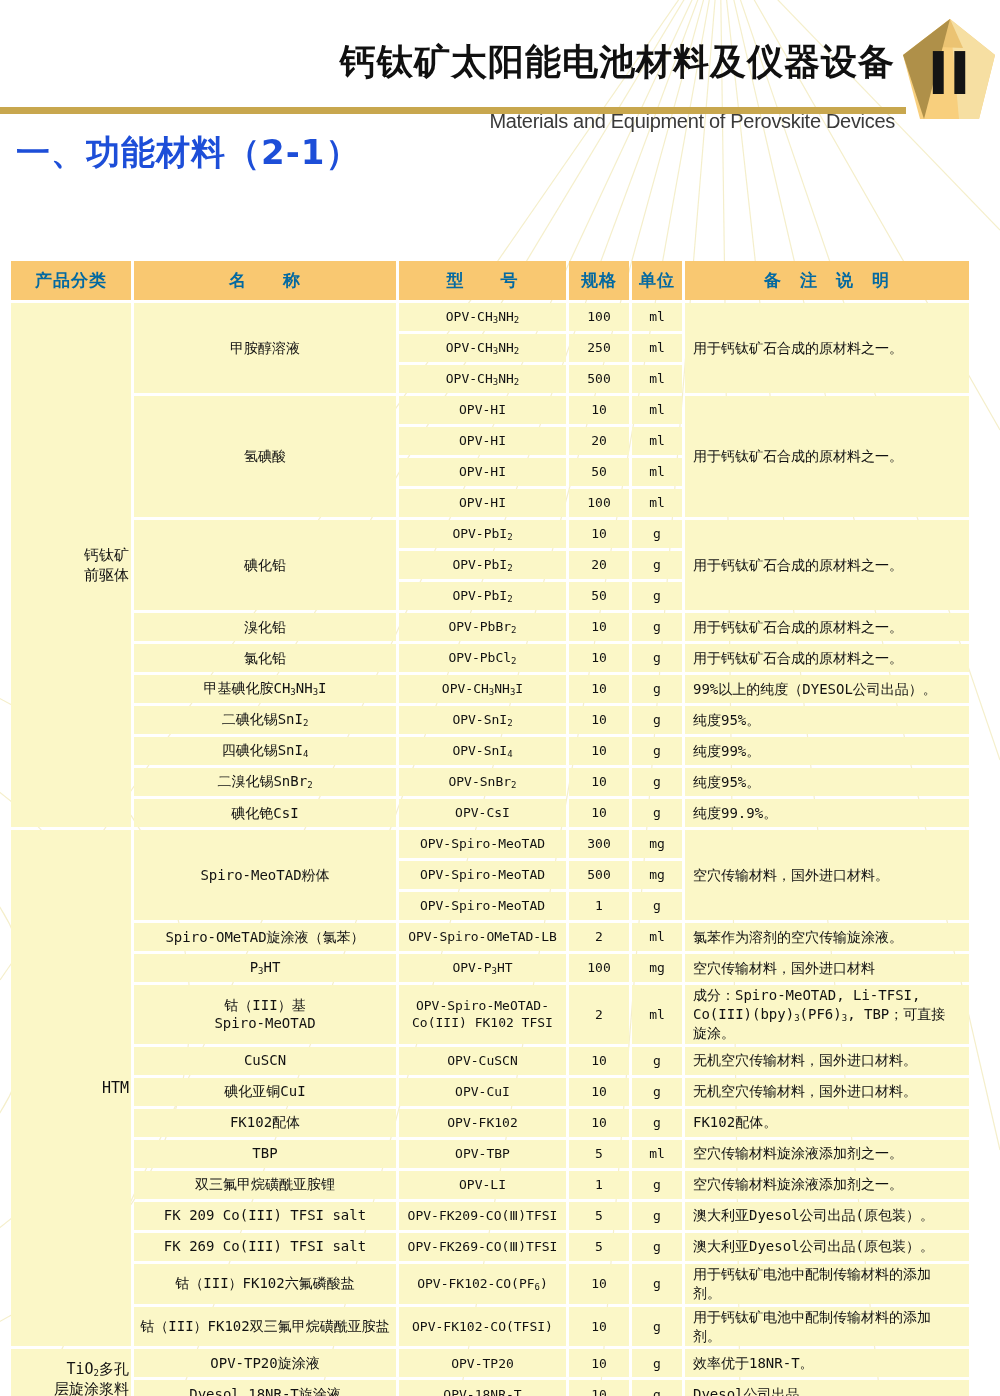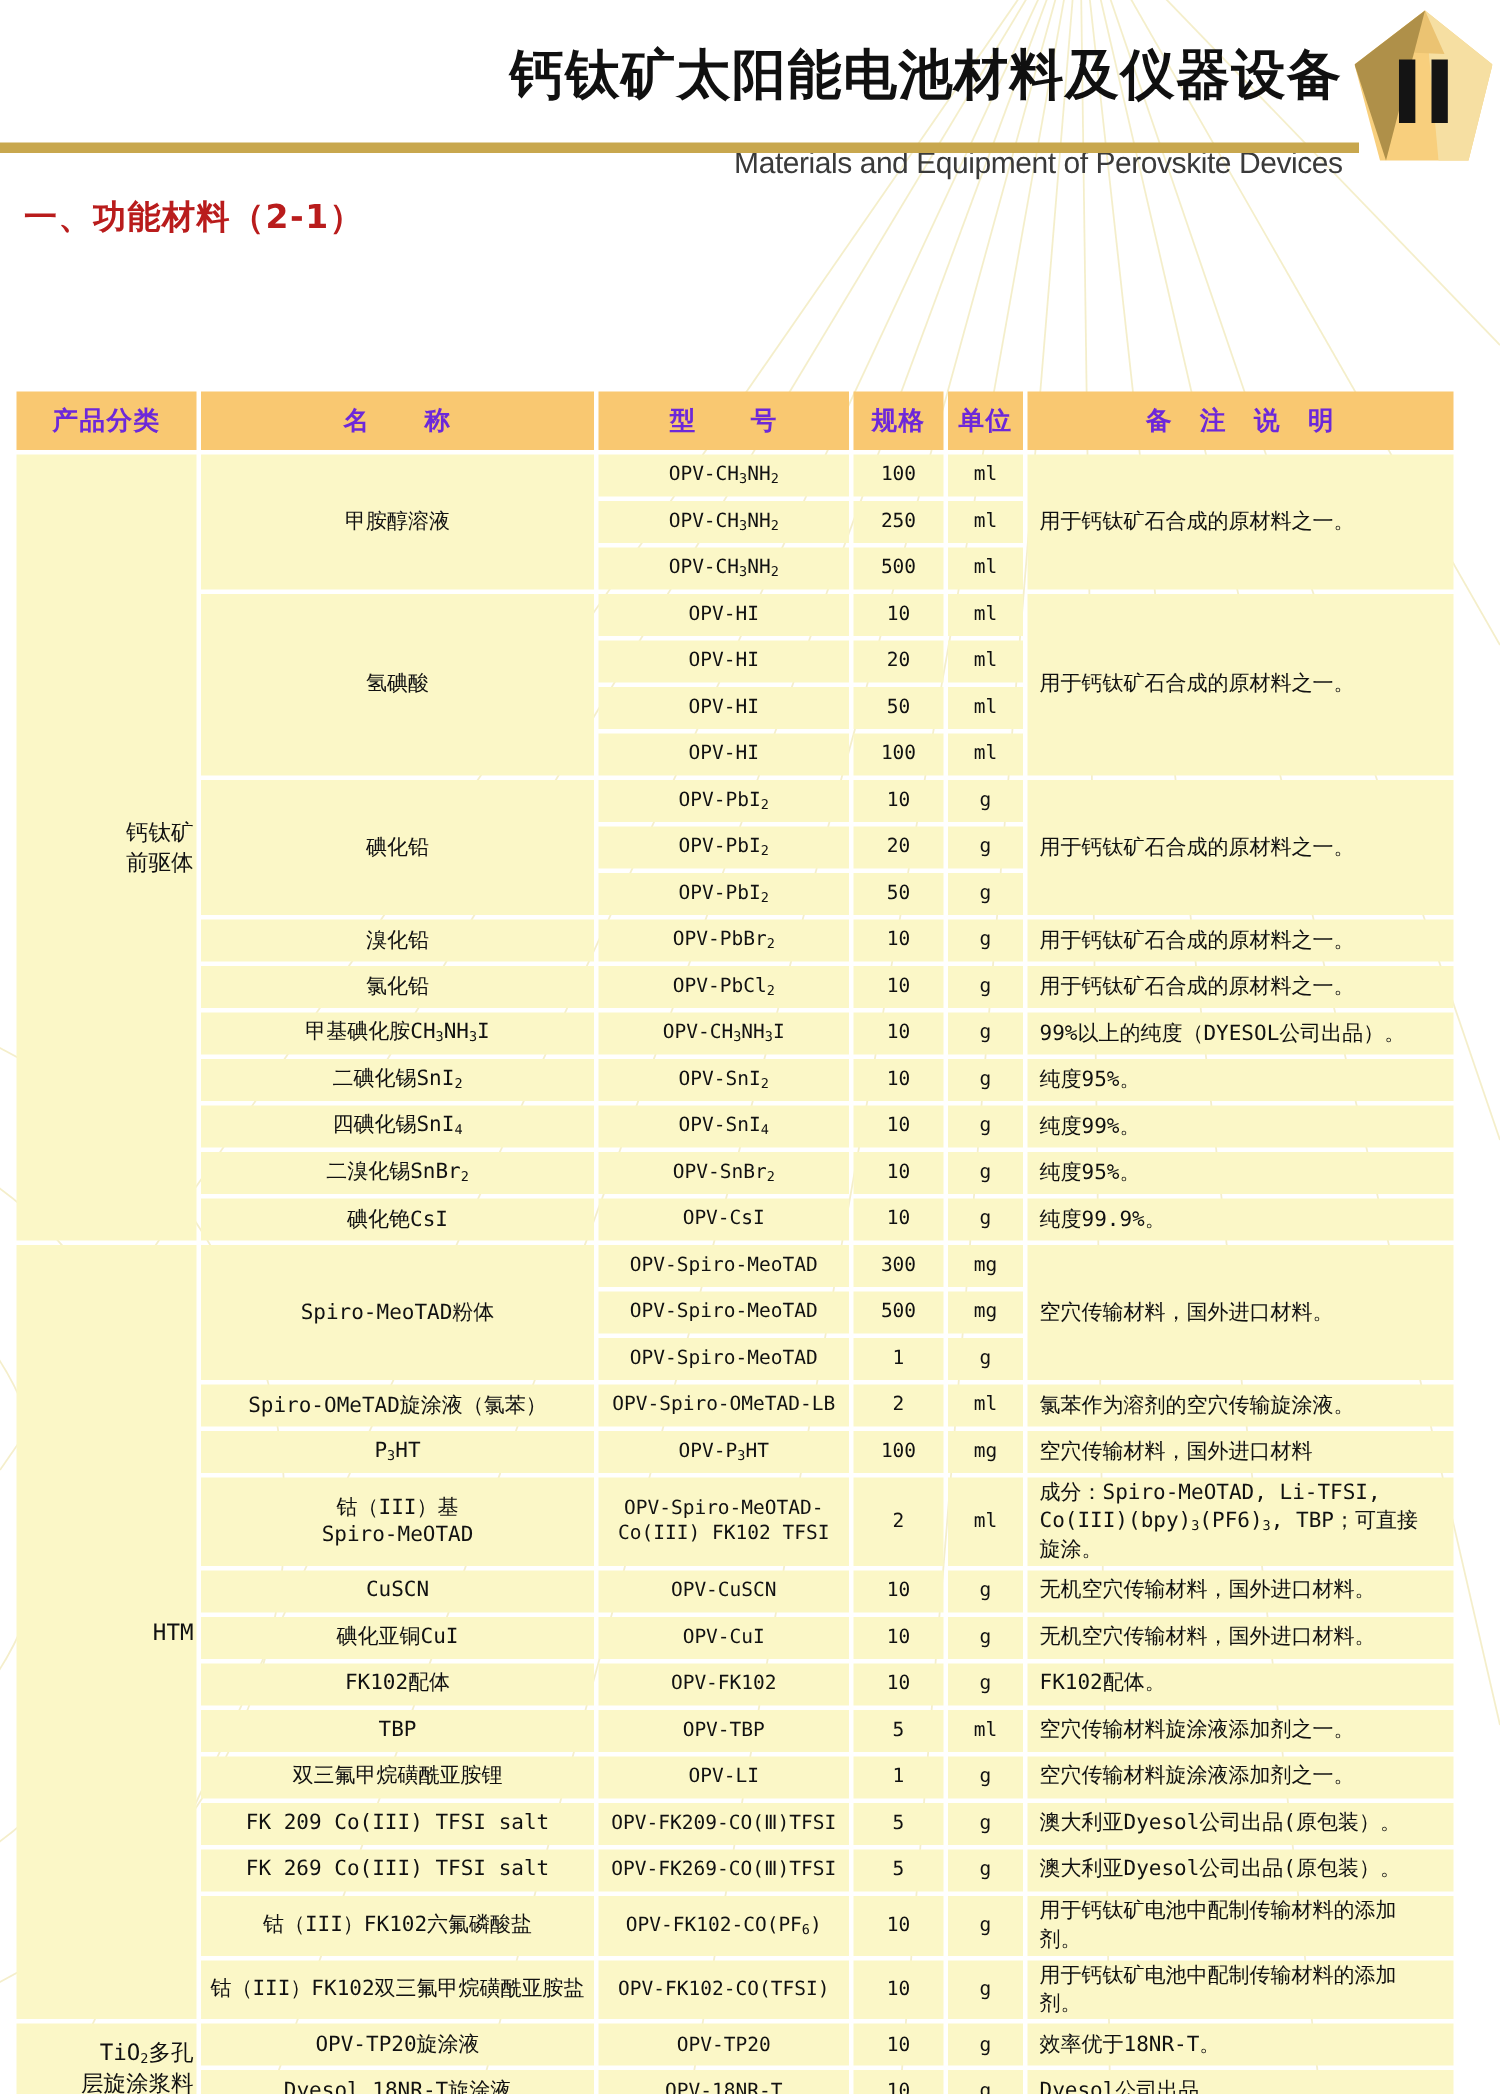--- a/index.html
+++ b/index.html
@@ -9,46 +9,46 @@
     --ink:#1a1a1a;
   }
   *{box-sizing:border-box;}
   html,body{margin:0;padding:0;}
   body{
     width:1000px;height:1396px;position:relative;overflow:hidden;
     background:#ffffff;color:var(--ink);
     font-family:"DejaVu Sans",sans-serif;
   }
   .bg-lines{position:absolute;left:0;top:0;width:1000px;height:1396px;z-index:0;}
-  .page-header{position:absolute;left:0;top:4px;width:1000px;height:120px;z-index:2;}
+  .page-header{position:absolute;left:0;top:16px;width:1000px;height:120px;z-index:2;}
   .title-cn{
     position:absolute;right:105px;top:22px;width:760px;
     font-size:36px;font-weight:bold;color:#101010;text-align:right;
     letter-spacing:1px;white-space:nowrap;
   }
   .title-en{
     position:absolute;right:105px;top:63px;width:760px;
     font-size:20px;color:#3a3a3a;text-align:right;letter-spacing:-0.3px;white-space:nowrap;
     font-family:"Liberation Sans",sans-serif;
     margin-top:31px;
   }
   .gold-bar{position:absolute;left:0;top:91px;width:906px;height:7px;background:var(--bar);}
   .gem{position:absolute;left:903px;top:2px;width:92px;height:102px;}
   .section-title{
     position:absolute;left:16px;top:130px;z-index:2;
-    font-size:22px;font-weight:bold;color:#b91c1c;letter-spacing:1px;white-space:nowrap;
+    font-size:34px;font-weight:bold;color:#1d4ed8;letter-spacing:1px;white-space:nowrap;
   }
   table.materials-table{
     position:absolute;left:8px;top:258px;z-index:2;
     border-collapse:separate;border-spacing:3px;table-layout:fixed;width:964px;
     font-family:"DejaVu Sans Mono","DejaVu Sans",monospace;
   }
   th{
     background:var(--header-bg);height:39px;
-    font-size:17px;font-weight:bold;color:#6d28d9;text-align:center;vertical-align:middle;
+    font-size:17px;font-weight:bold;color:#0369a1;text-align:center;vertical-align:middle;
     font-family:"DejaVu Sans",sans-serif;letter-spacing:1px;padding:1px;
   }
   td{
     background:var(--cell-bg);height:28px;padding:1px 2px;
     font-size:13px;color:#111;text-align:center;vertical-align:middle;line-height:1.35;
   }
   td.cell-category{font-size:15px;text-align:right;}
   td.cell-name{font-size:14px;}
   td.cell-note{text-align:left;padding-left:8px;padding-right:20px;font-size:14px;}
   td sub{font-size:9px;vertical-align:-2px;}

